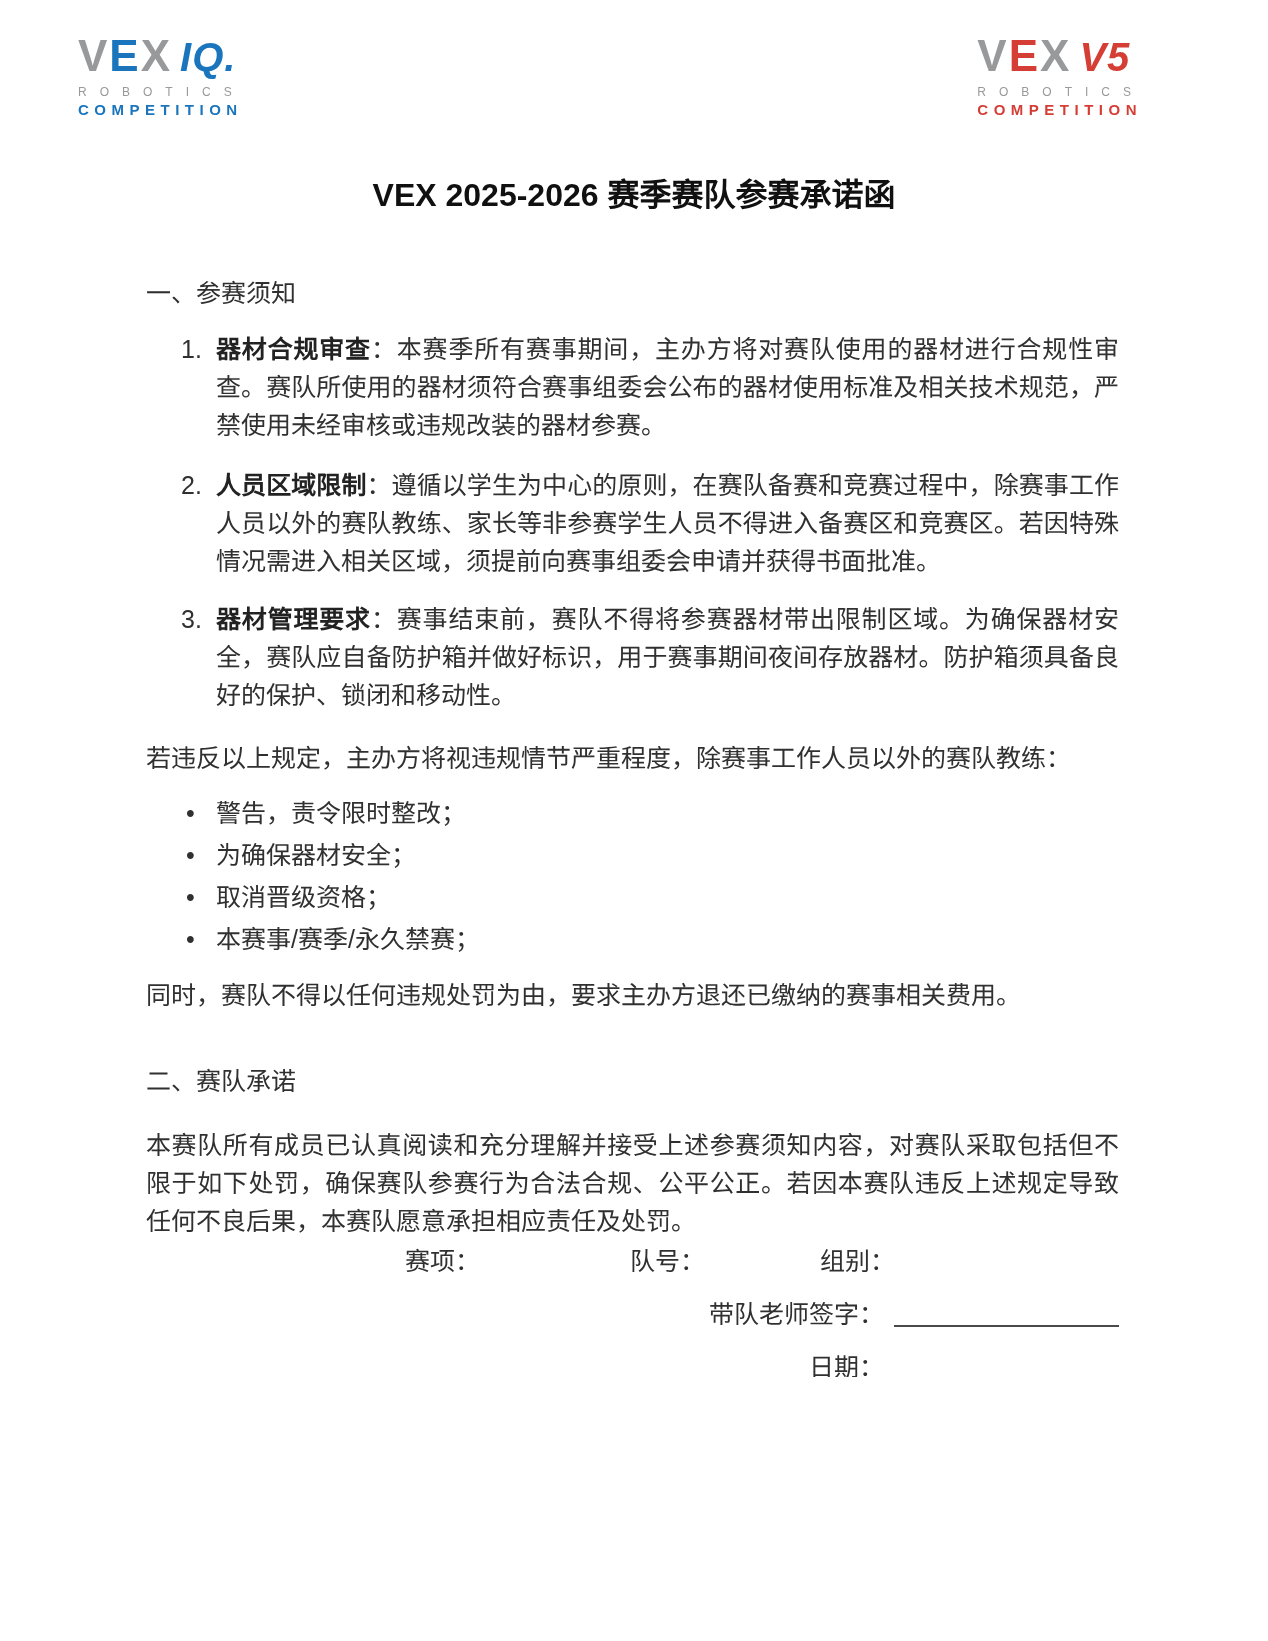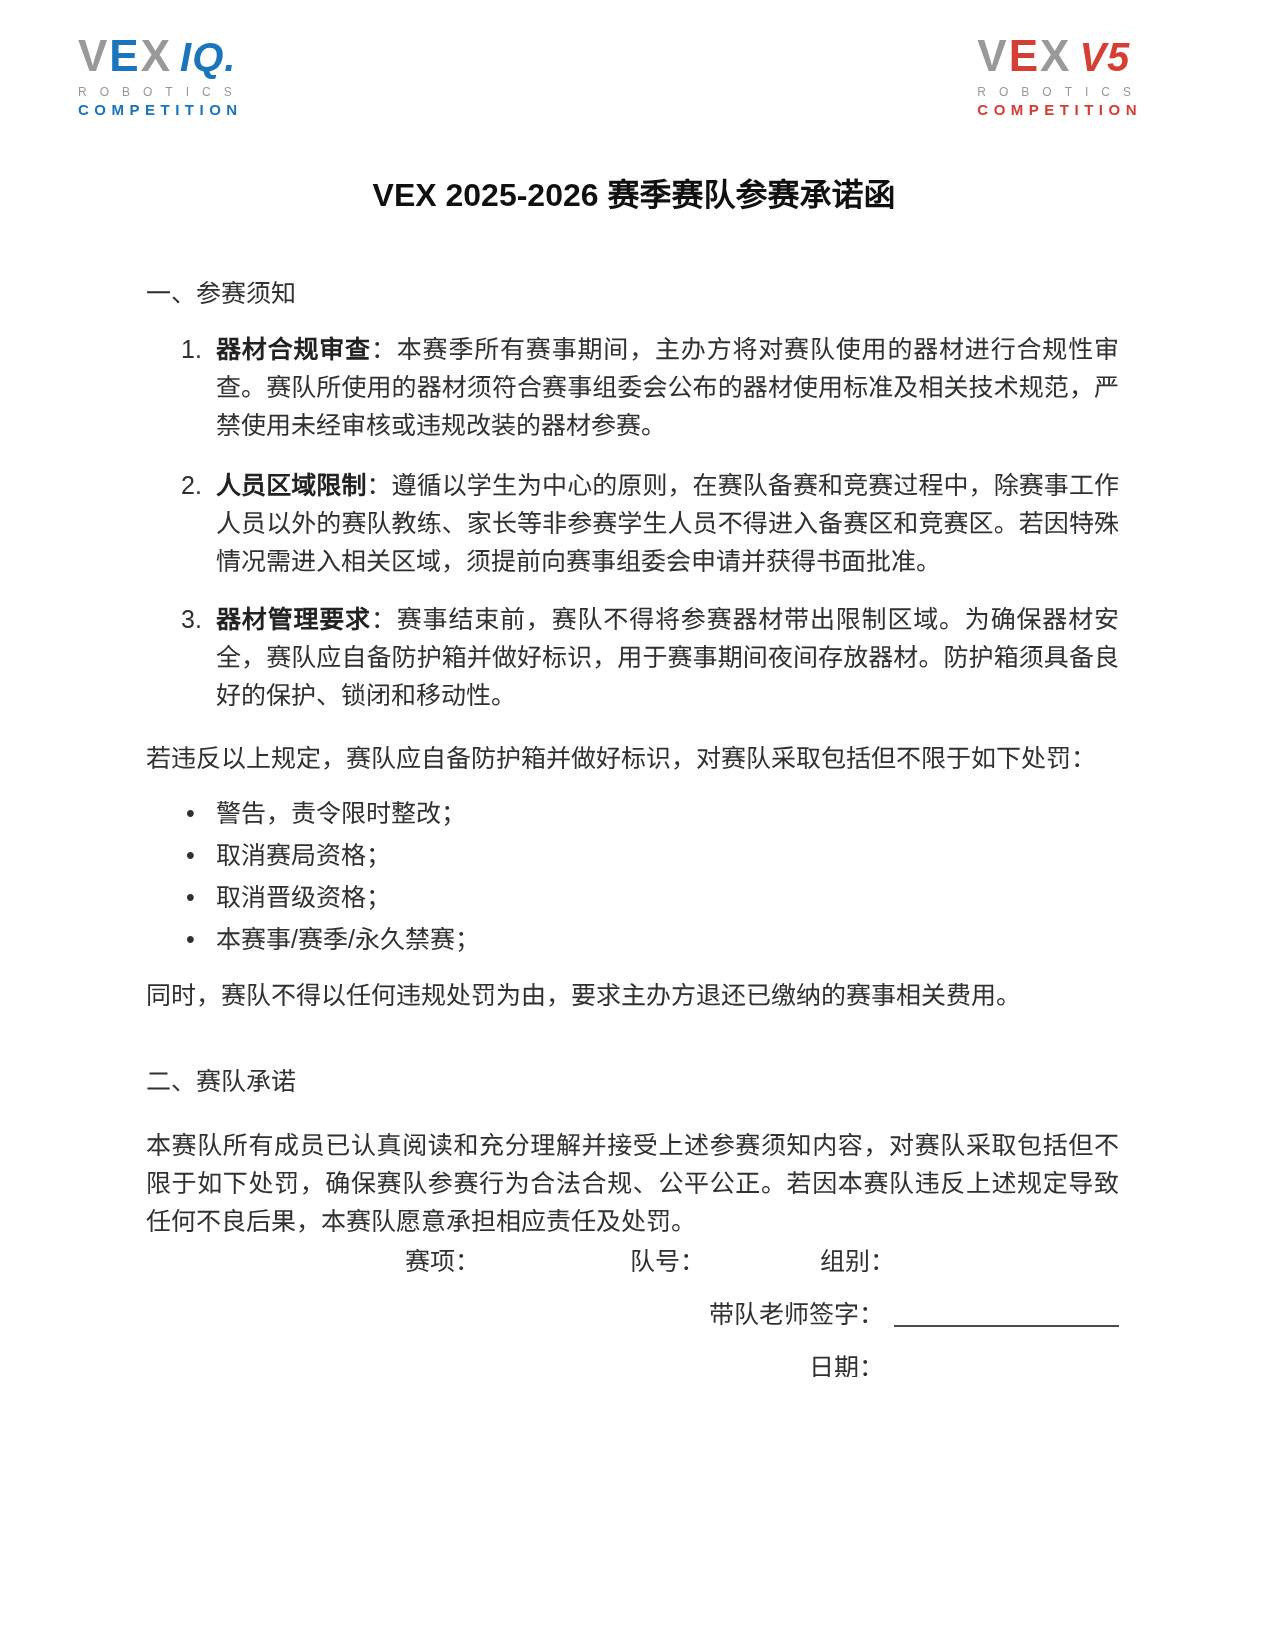--- a/index.html
+++ b/index.html
@@ -84,28 +84,28 @@
     </div>
 
     <div class="num-item" style="top:466px">
       <span class="num">2.</span><span class="item-label">人员区域限制</span><span>：遵循以学生为中心的原则，在赛队备赛和竞赛过程中，除赛事工作人员以外的赛队教练、家长等非参赛学生人员不得进入备赛区和竞赛区。若因特殊情况需进入相关区域，须提前向赛事组委会申请并获得书面批准。</span>
     </div>
 
     <div class="num-item" style="top:600px">
       <span class="num">3.</span><span class="item-label">器材管理要求</span><span>：赛事结束前，赛队不得将参赛器材带出限制区域。为确保器材安全，赛队应自备防护箱并做好标识，用于赛事期间夜间存放器材。防护箱须具备良好的保护、锁闭和移动性。</span>
     </div>
 
-    <div class="para" style="top:739px">若违反以上规定，赛队应自备防护箱并做好标识，对赛队采取包括但不限于如下处罚：</div>
+    <div class="para" style="top:739px">若违反以上规定，主办方将视违规情节严重程度，除赛事工作人员以外的赛队教练：</div>
 
     <div style="top:794px">
       <div class="bullet-row">
         <span class="marker">•</span><span>警告，责令限时整改；</span>
       </div>
       <div class="bullet-row">
-        <span class="marker">•</span><span>取消赛局资格；</span>
+        <span class="marker">•</span><span>为确保器材安全；</span>
       </div>
       <div class="bullet-row">
         <span class="marker">•</span><span>取消晋级资格；</span>
       </div>
       <div class="bullet-row">
         <span class="marker">•</span><span>本赛事/赛季/永久禁赛；</span>
       </div>
     </div>
 
     <div class="para" style="top:976px">同时，赛队不得以任何违规处罚为由，要求主办方退还已缴纳的赛事相关费用。</div>

